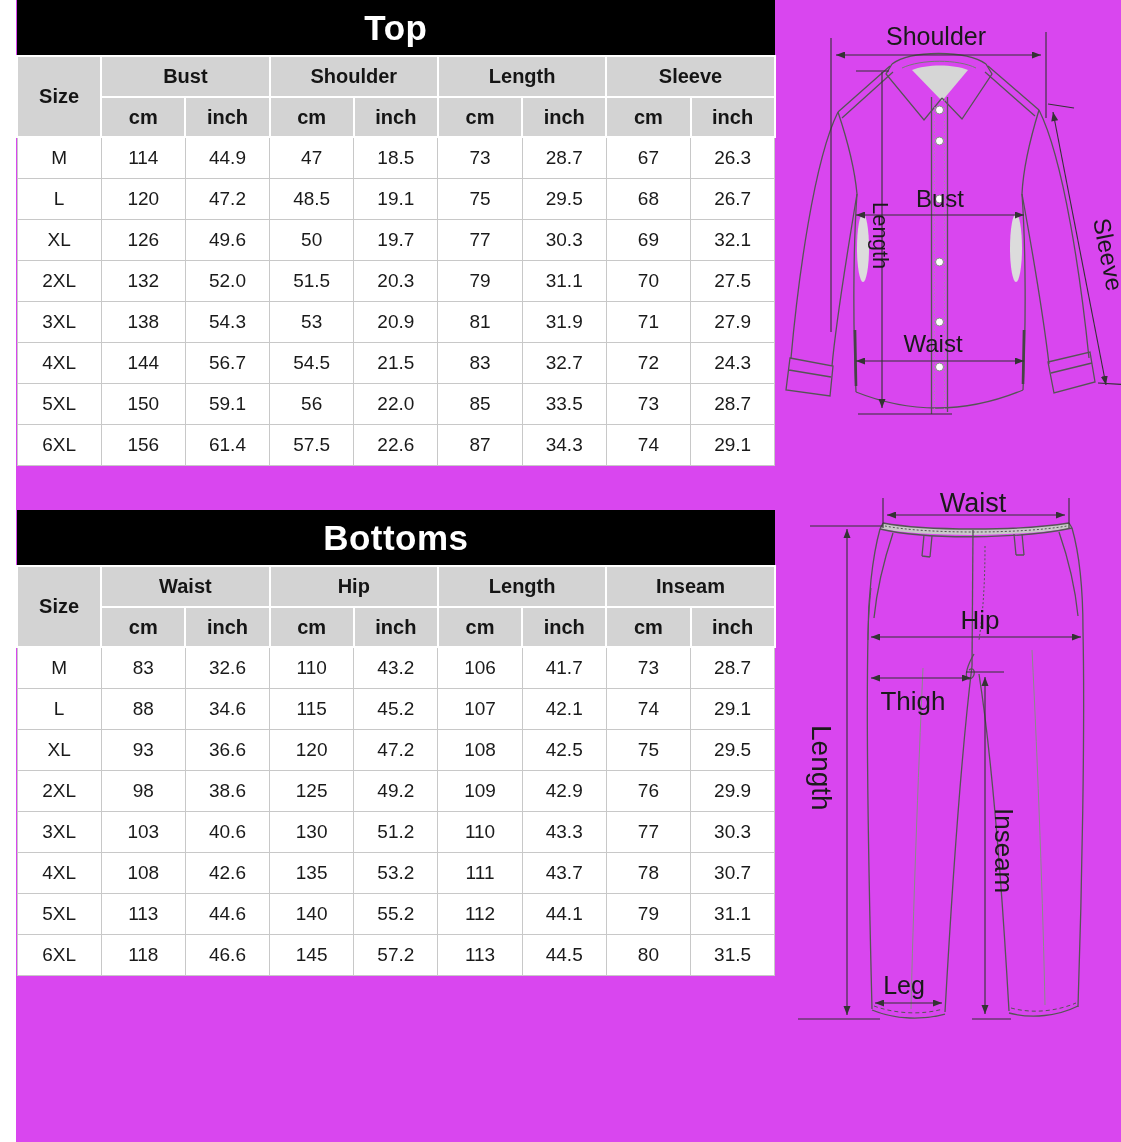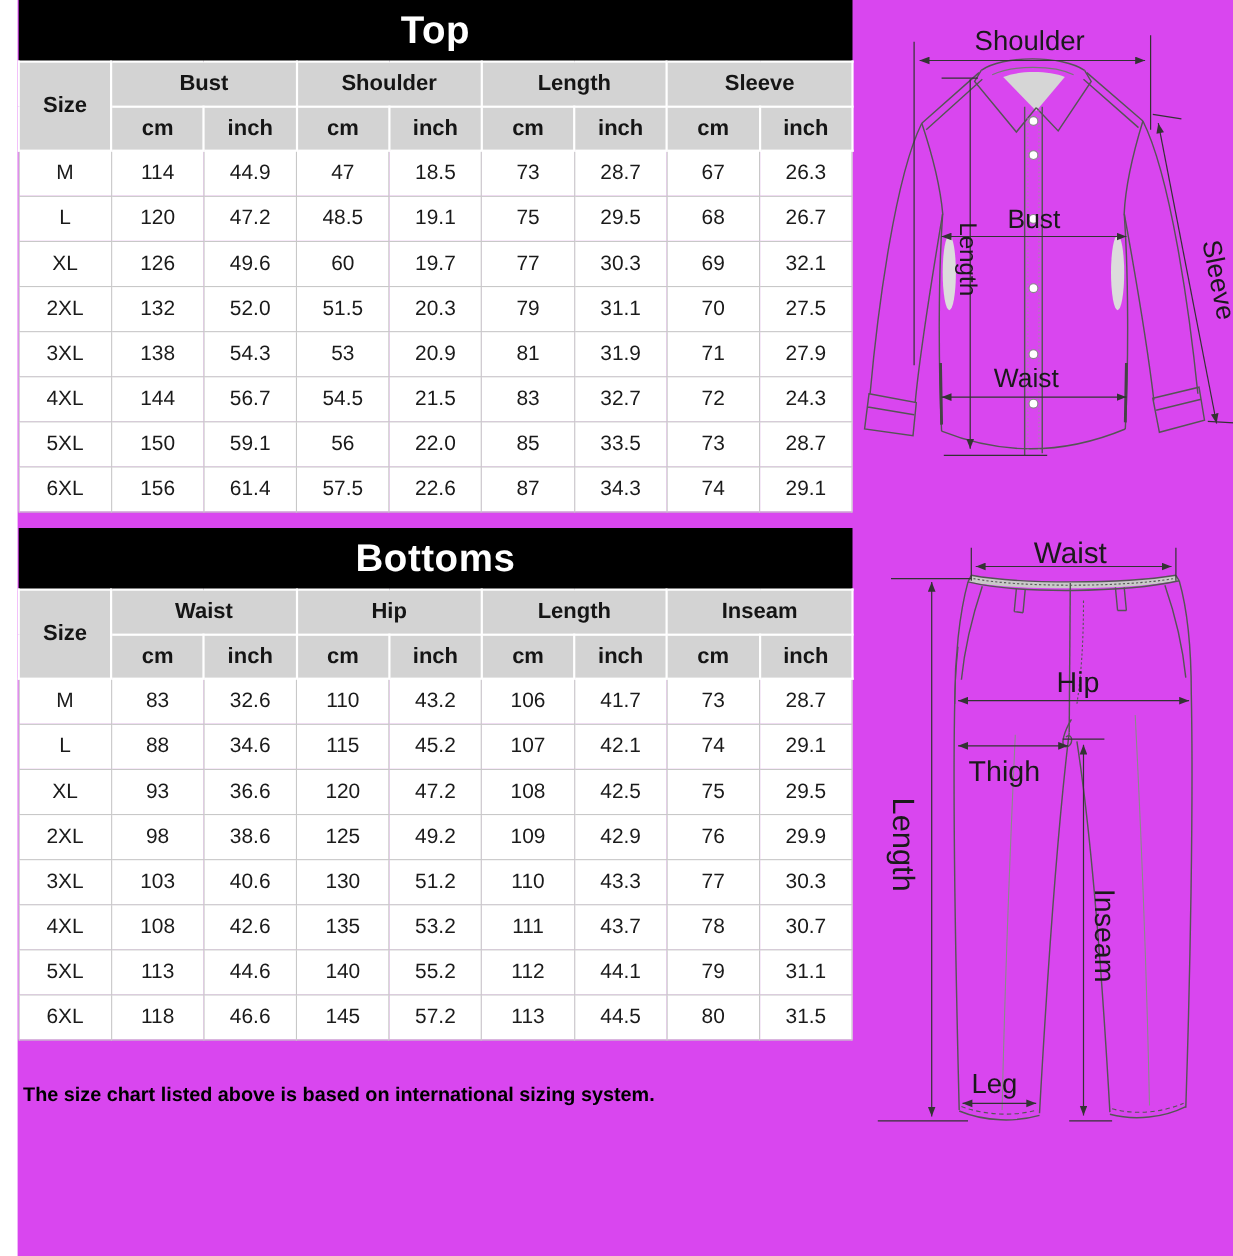--- a/index.html
+++ b/index.html
@@ -9,21 +9,21 @@
 
   
   table.size-table { position:absolute; left:0; width:758px; border-collapse:collapse; table-layout:fixed; }
   table.size-table col { width:84.2px; }
   table.size-table th.title { background:#000; color:#fff; font-size:35px; font-weight:bold; height:56px; border:none; letter-spacing:0.5px; }
   table.size-table thead th.hcell { background:#d3d3d3; border:2px solid #fff; font-size:20px; font-weight:bold; color:#151515; text-align:center; }
   table.size-table tr.grp th.hcell { height:41px; }
   table.size-table tr.unit th.hcell { height:40px; }
   table.size-table tbody td { background:#fff; border:1px solid #c8c8c8; height:41px; text-align:center; font-size:19px; color:#1a1a1a; }
   #top-table { top:0; }
-  #bottoms-table { top:480px; }
+  #bottoms-table { top:510px; }
 
   
   .diagram { position:absolute; }
   #shirt-diagram { left:760px; top:0; }
   #pants-diagram { left:760px; top:488px; }
   .diagram text { font-family:"Liberation Sans", sans-serif; fill:#1a1a1a; }
 
   
   .notes { position:absolute; left:5px; top:985px; width:750px; }
   .notes p { font-size:18px; font-weight:bold; line-height:20px; margin:0 0 22px 0; color:#000; }
@@ -87,21 +87,21 @@
           <td>19.1</td>
           <td>75</td>
           <td>29.5</td>
           <td>68</td>
           <td>26.7</td>
         </tr>
         <tr>
           <td>XL</td>
           <td>126</td>
           <td>49.6</td>
-          <td>60</td>
+          <td>50</td>
           <td>19.7</td>
           <td>77</td>
           <td>30.3</td>
           <td>69</td>
           <td>32.1</td>
         </tr>
         <tr>
           <td>2XL</td>
           <td>132</td>
           <td>52.0</td>
@@ -408,16 +408,15 @@
       <text x="197" y="24" text-anchor="middle" font-size="27">Waist</text>
       <text x="204" y="141" text-anchor="middle" font-size="26">Hip</text>
       <text x="137" y="222" text-anchor="middle" font-size="26">Thigh</text>
       <text font-size="28" transform="translate(36,237) rotate(90)">Length</text>
       <text font-size="26" transform="translate(219,320) rotate(90)">Inseam</text>
       <text x="128" y="506" text-anchor="middle" font-size="25">Leg</text>
     </g>
   </svg>
 
   <div class="notes">
-    <p>The size chart listed above is based on international sizing system.</p>
   </div>
 
 </div>
 
 </body></html>

